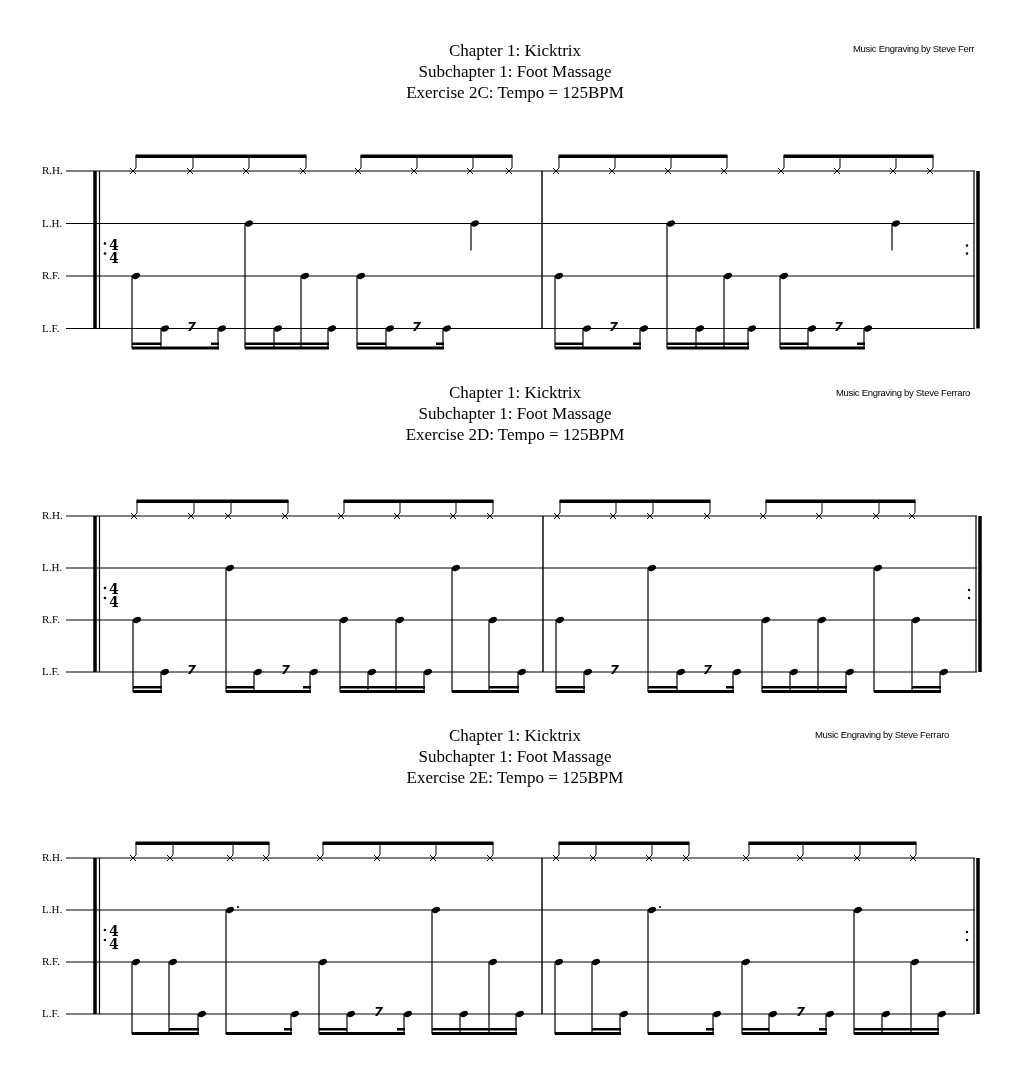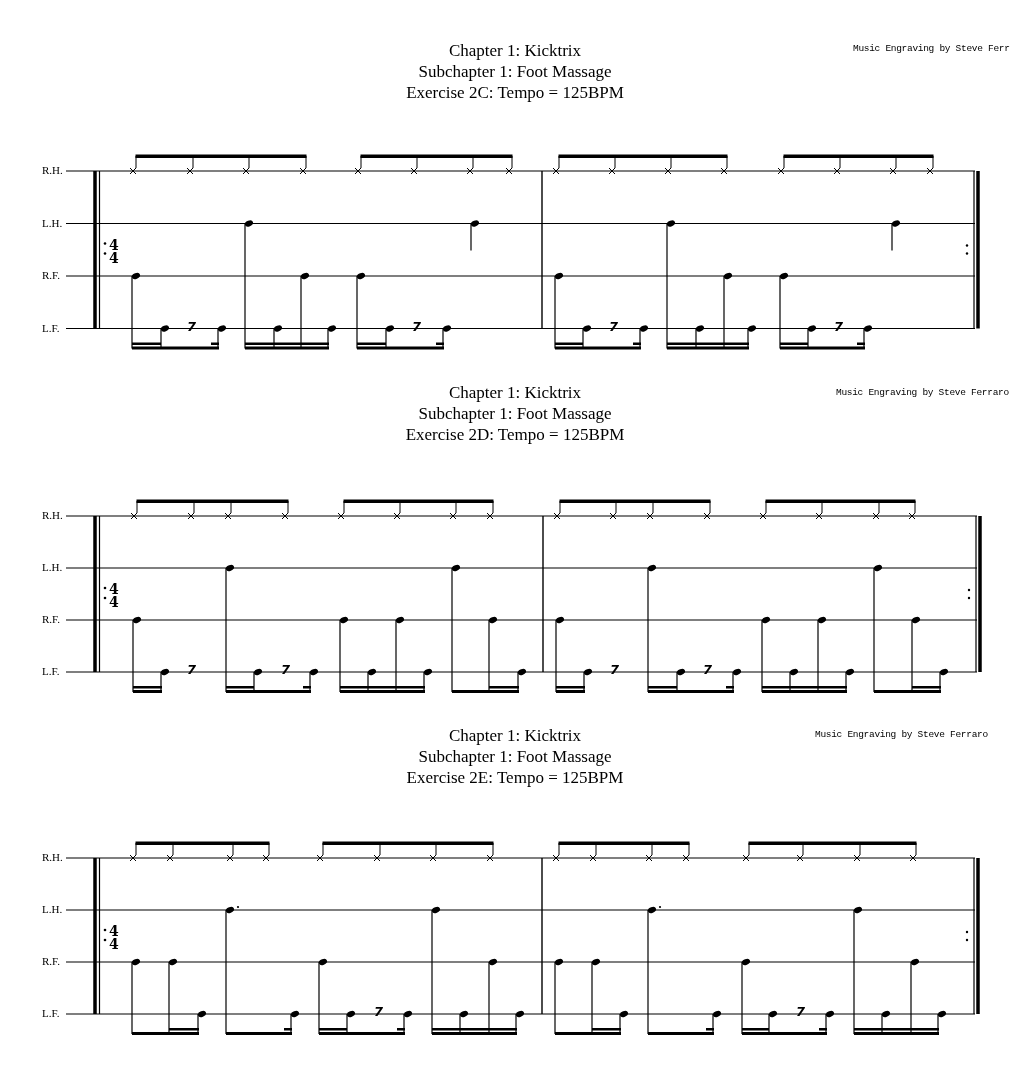--- a/index.html
+++ b/index.html
@@ -1,20 +1,20 @@
 <!DOCTYPE html>
 <html><head>
 <meta charset="utf-8">
 <style>
   html, body { margin: 0; padding: 0; background: #ffffff; }
   body { width: 1023px; height: 1075px; position: relative; overflow: hidden; font-family: "Liberation Serif", "DejaVu Serif", serif; color: #000; }
   .exercise { position: absolute; left: 0; width: 1023px; }
   .title-block { position: absolute; left: 0; width: 1030px; text-align: center; font-size: 17px; line-height: 21px; }
   .title-block div { white-space: nowrap; }
-  .credit { position: absolute; font-size: 9.5px; white-space: nowrap; font-family: Liberation Mono, monospace; letter-spacing: -0.3px; }
+  .credit { position: absolute; font-size: 9.5px; white-space: nowrap; font-family: Liberation Sans, sans-serif; letter-spacing: -0.3px; }
   .staff-label { position: absolute; font-size: 11px; font-family: Liberation Serif, serif; }
   svg.score { position: absolute; left: 0; top: 0; overflow: visible; }
 </style>
 </head>
 <body>
 
 <div id="page">
 
   <div class="exercise">
     <div class="title-block" style="top:40px">

